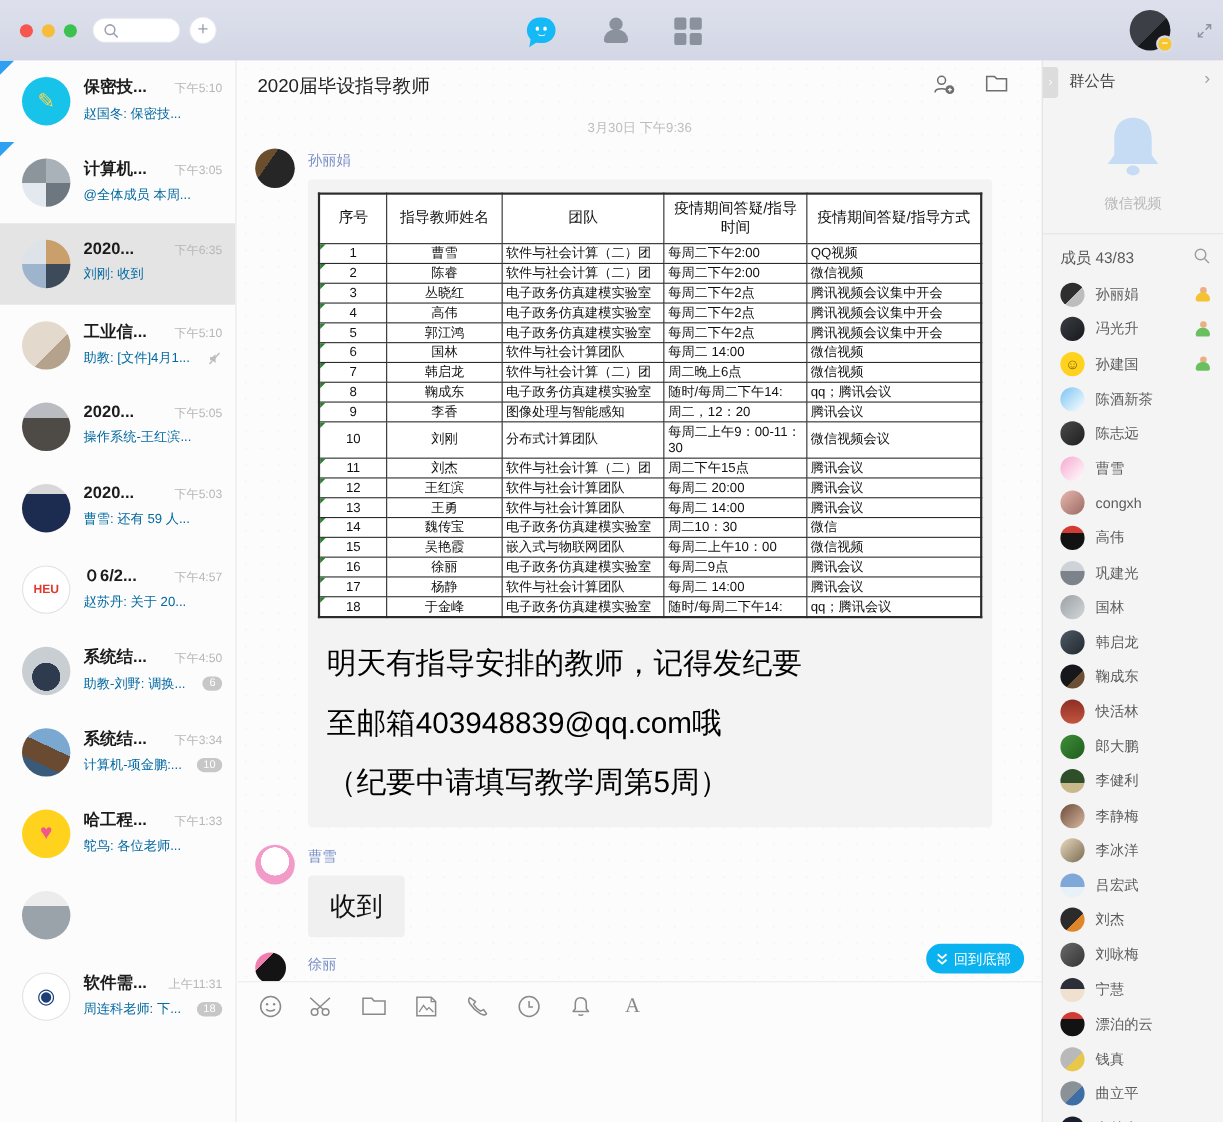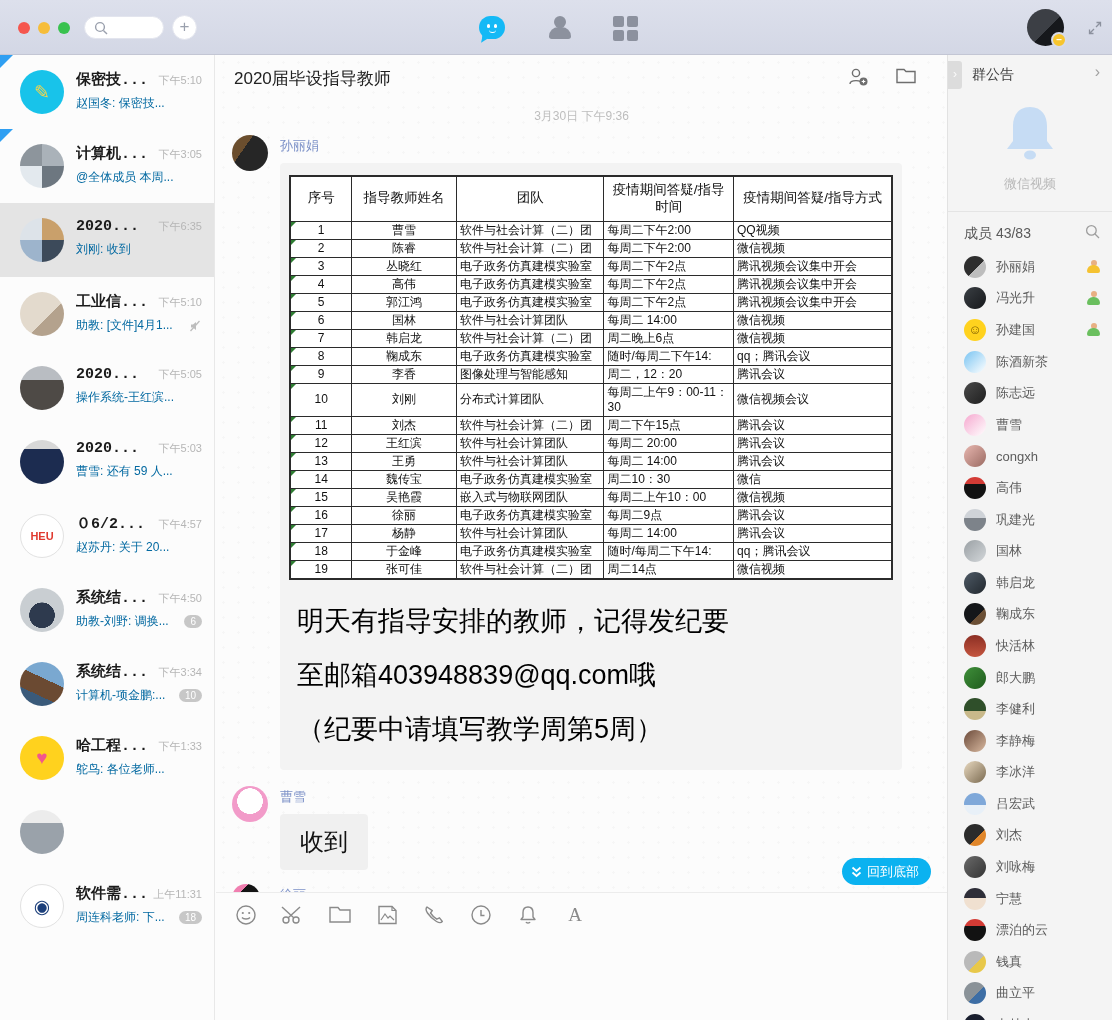--- a/index.html
+++ b/index.html
@@ -44,21 +44,21 @@
     background:#fcfcfc; border-right:1px solid #e8e8e8; overflow:hidden; }
   .chat-item { position:relative; height:74px; padding:15px 12px 0 20px; }
   .chat-item.selected { background:#e4e4e4; }
   .chat-item.pinned::before { content:""; position:absolute; left:0; top:0;
     border-top:13px solid #2f9ff2; border-right:13px solid transparent; }
   .chat-avatar { position:absolute; left:20px; top:15px; width:44px; height:44px; border-radius:50%;
     display:flex; align-items:center; justify-content:center; font-size:19px; overflow:hidden; }
   .ci-main { margin-left:56px; }
   .ci-row1 { display:flex; align-items:baseline; }
   .ci-title { font-size:15px; font-weight:600; color:#1b1b1b; max-width:96px;
-    white-space:nowrap; overflow:hidden;font-family:Liberation Mono, monospace; }
+    white-space:nowrap; overflow:hidden; }
   .ci-time { margin-left:auto; font-size:11px; color:#b6b6b6; }
   .ci-row2 { display:flex; align-items:center; margin-top:6px; }
   .ci-preview { font-size:12px; color:#0369a1; max-width:118px; white-space:nowrap; overflow:hidden; }
   .ci-badge { margin-left:auto; background:#c7c7c7; color:#fff; font-size:10px;
     padding:1px 6px; border-radius:9px; }
   .ci-mute { margin-left:auto; }
 
   
   .main { position:absolute; left:216px; top:55px; width:731px; height:965px;
     background:#fcfcfc;
@@ -495,27 +495,20 @@
               <td>每周二 14:00</td>
               <td>腾讯会议</td>
             </tr>
             <tr>
               <td class="idx">18</td>
               <td class="nm">于金峰</td>
               <td>电子政务仿真建模实验室</td>
               <td>随时/每周二下午14:</td>
               <td>qq；腾讯会议</td>
             </tr>
-            <tr>
-              <td class="idx">19</td>
-              <td class="nm">张可佳</td>
-              <td>软件与社会计算（二）团</td>
-              <td>周二14点</td>
-              <td>微信视频</td>
-            </tr>
           </tbody>
       </table>
       <div class="caption">
         <div>明天有指导安排的教师，记得发纪要</div>
         <div>至邮箱403948839@qq.com哦</div>
         <div>（纪要中请填写教学周第5周）</div>
       </div>
     </div>
   </div>
 

